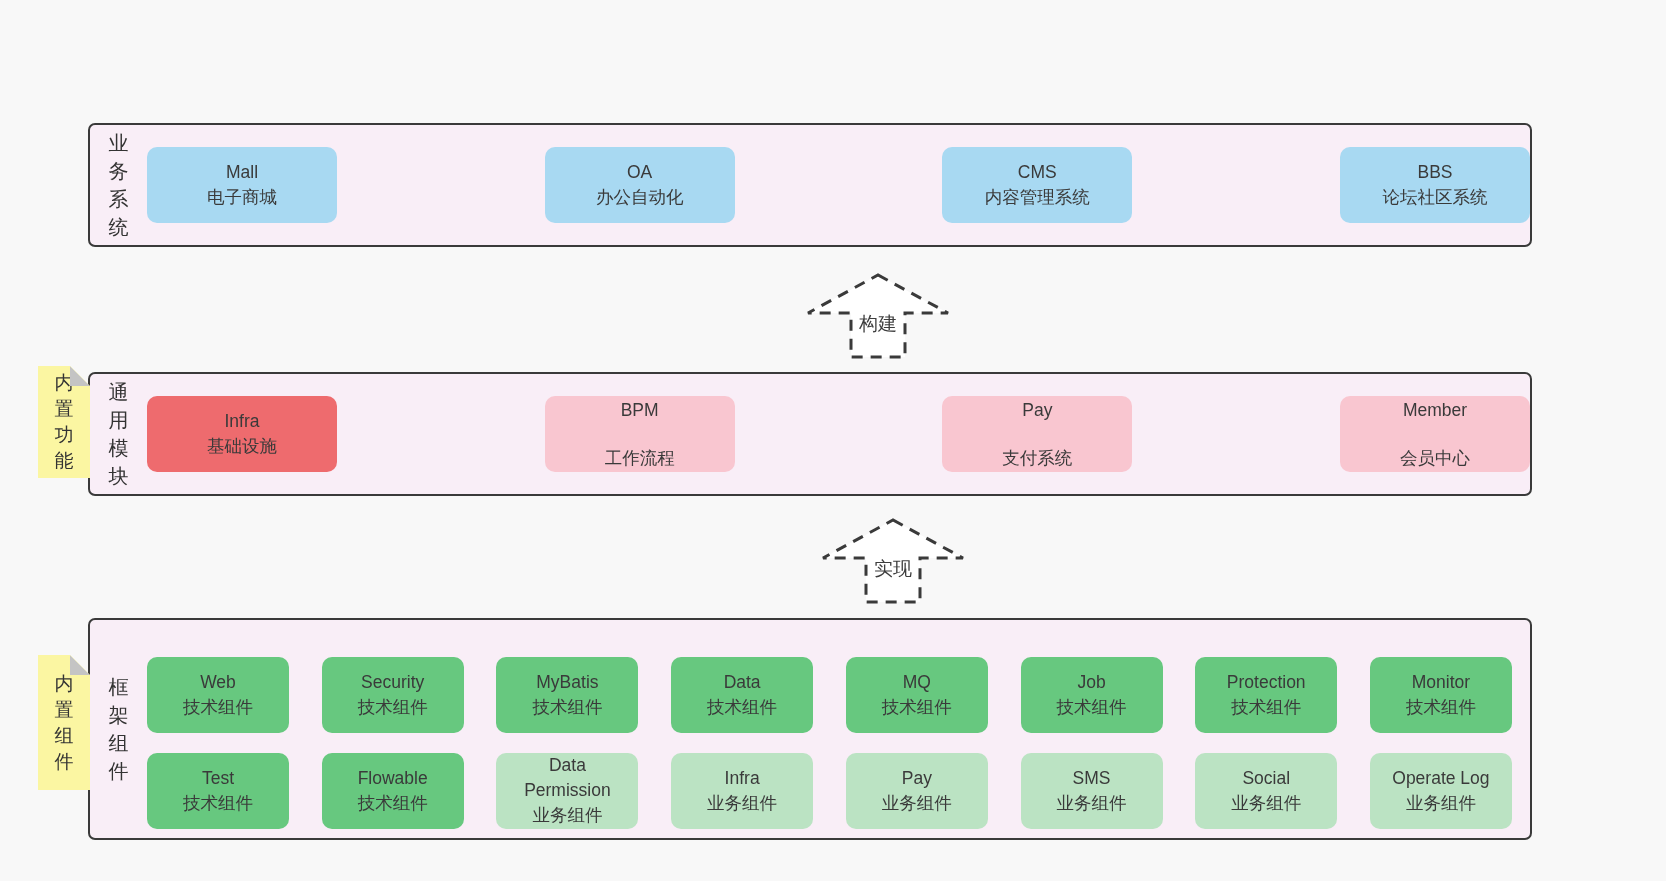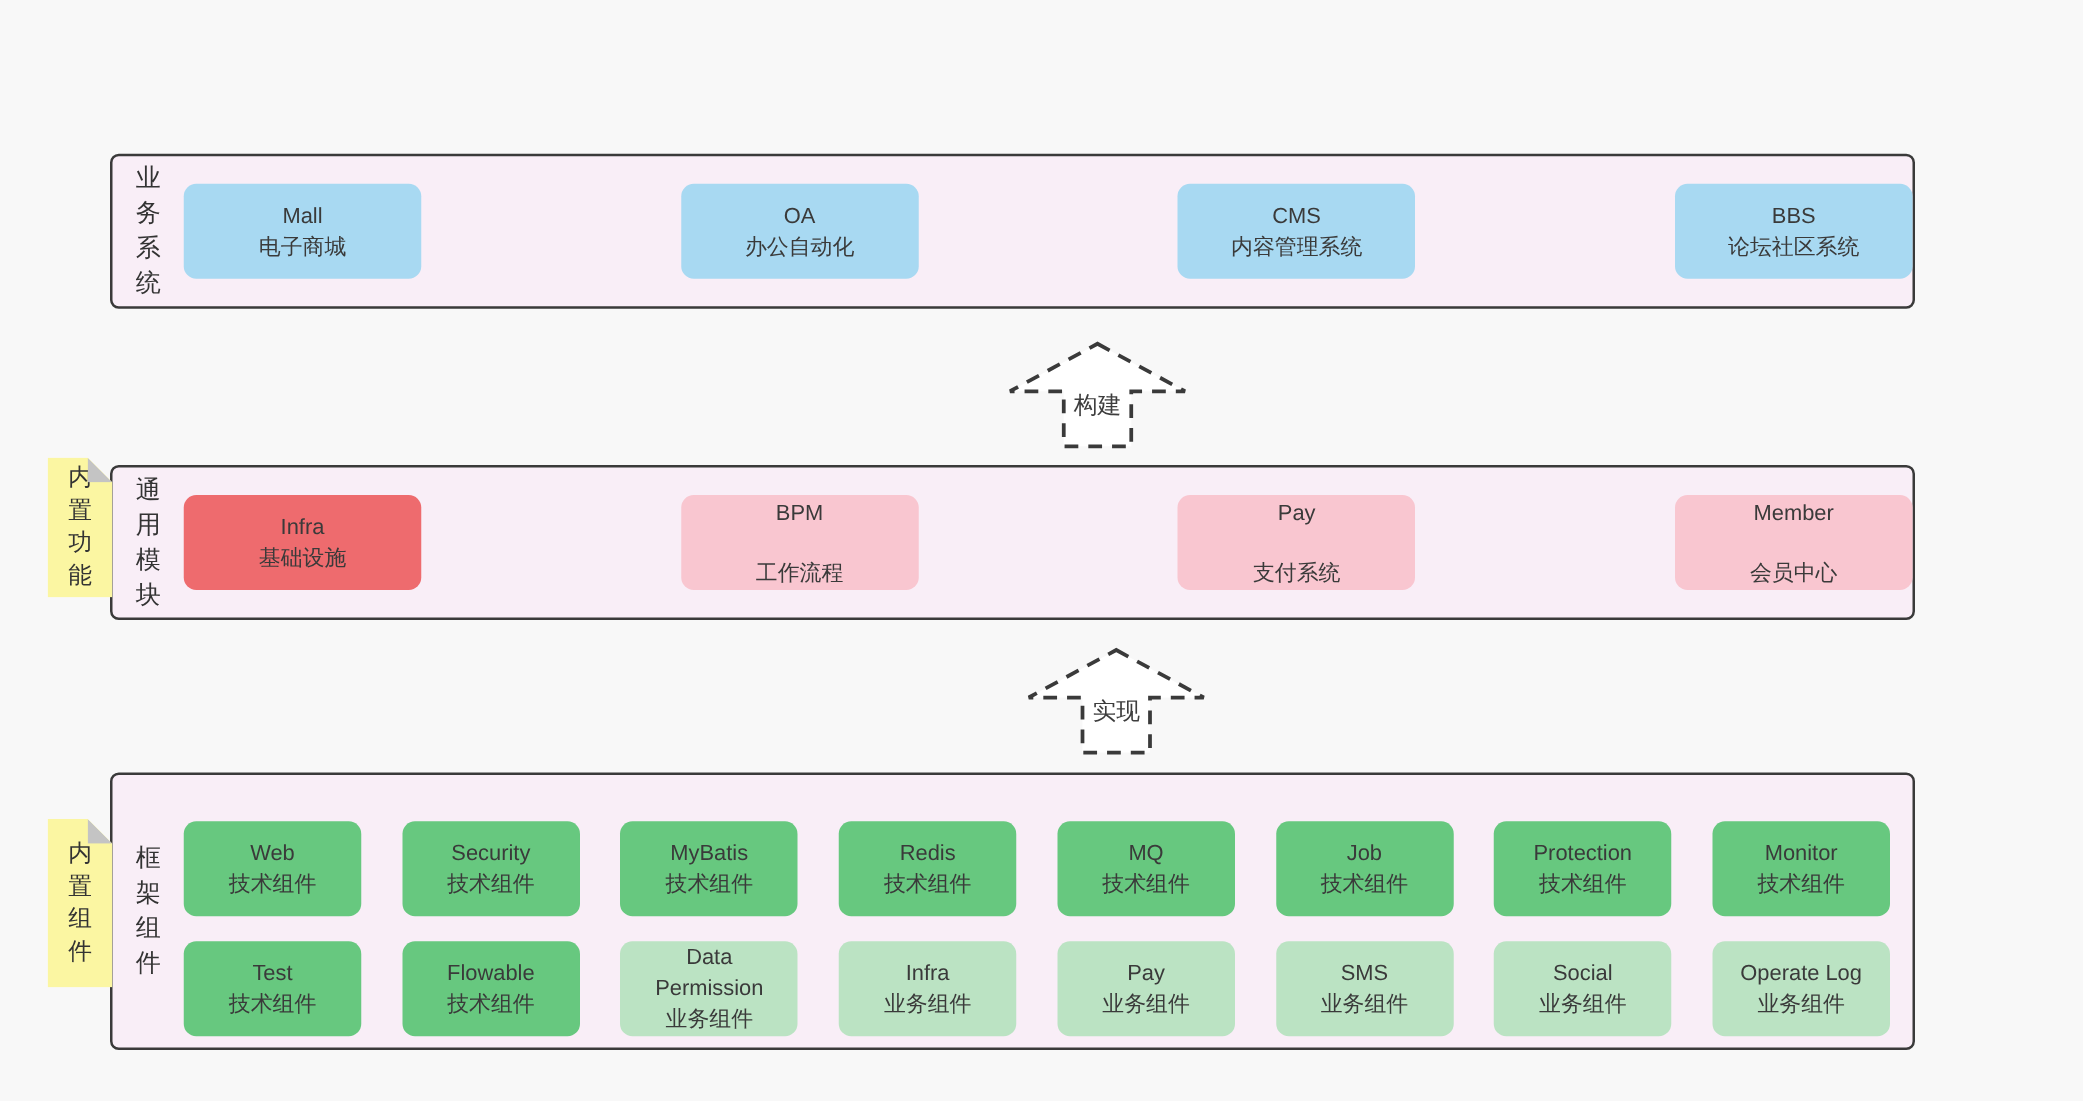--- a/index.html
+++ b/index.html
@@ -155,21 +155,21 @@
         </div>
         <div class="box green">
           <div>Security</div>
           <div>技术组件</div>
         </div>
         <div class="box green">
           <div>MyBatis</div>
           <div>技术组件</div>
         </div>
         <div class="box green">
-          <div>Redis</div>
+          <div>Data</div>
           <div>技术组件</div>
         </div>
         <div class="box green">
           <div>MQ</div>
           <div>技术组件</div>
         </div>
         <div class="box green">
           <div>Job</div>
           <div>技术组件</div>
         </div>

